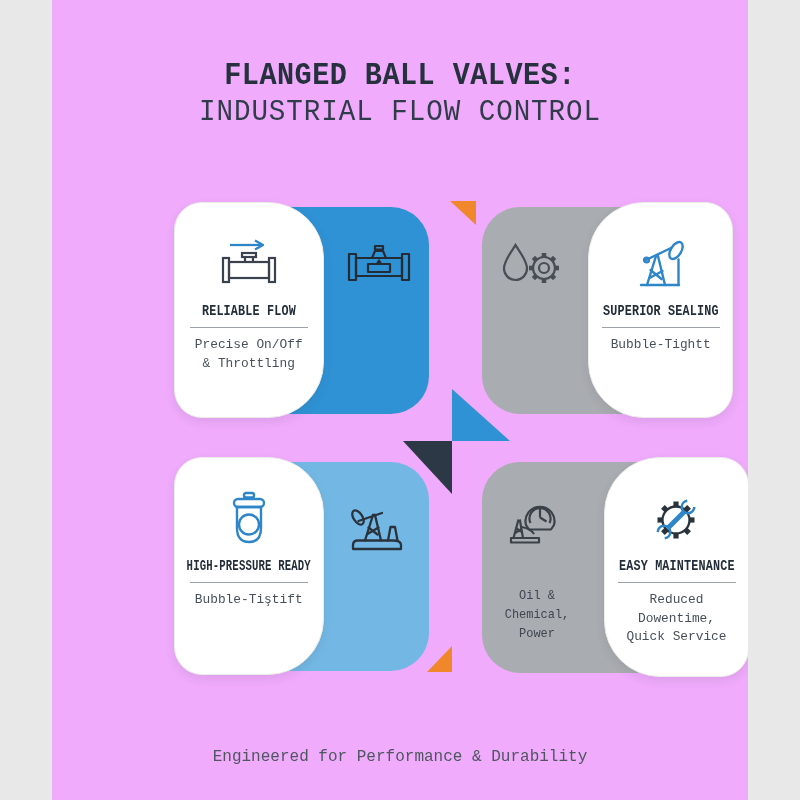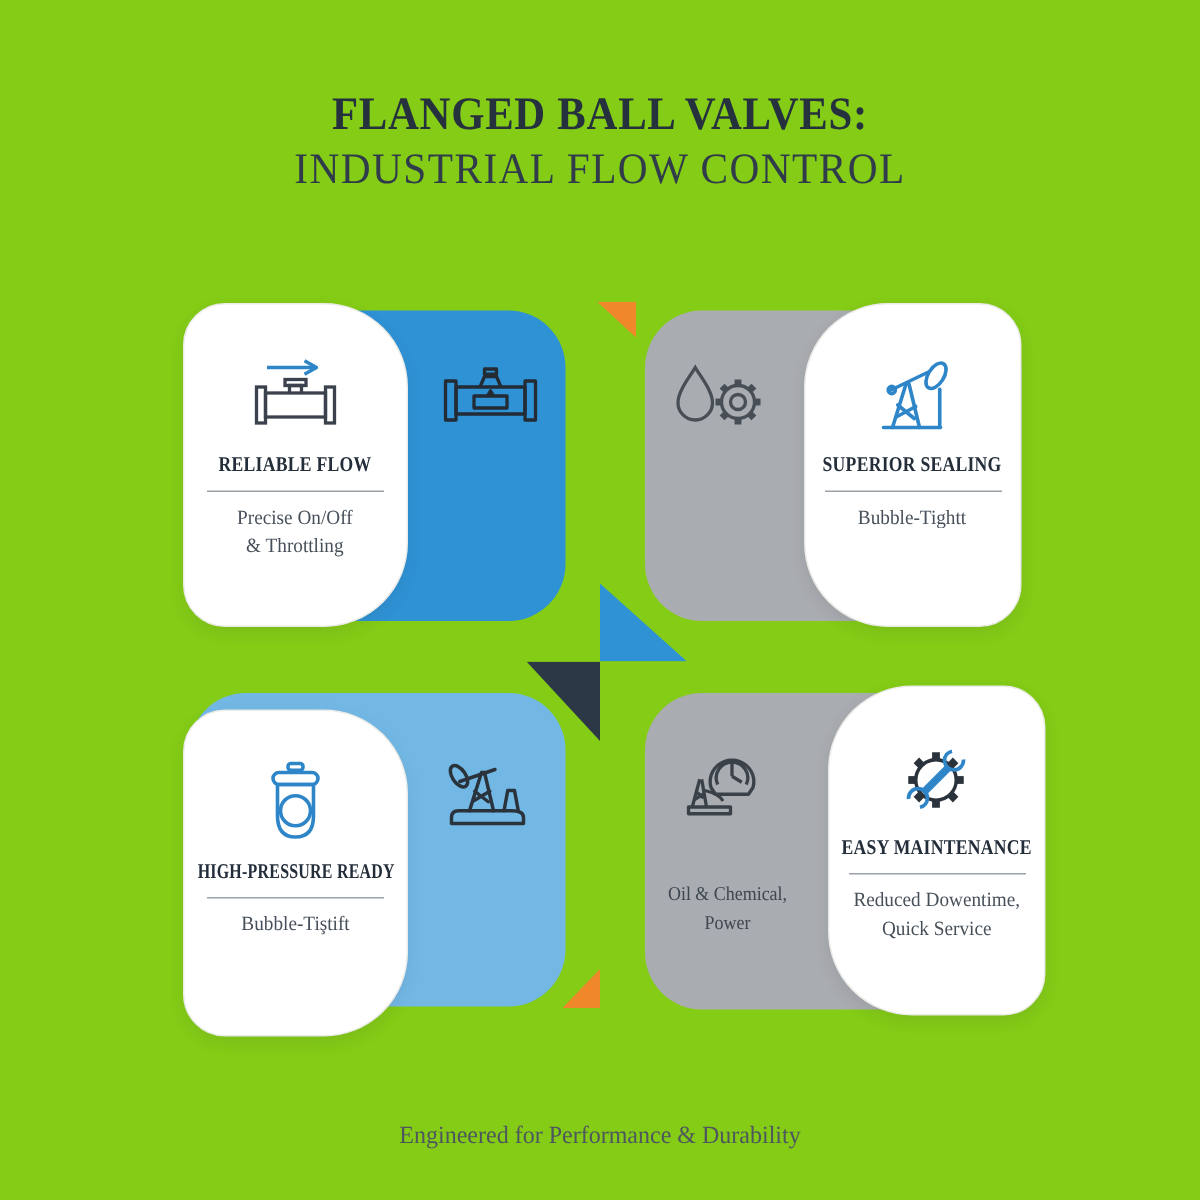--- a/index.html
+++ b/index.html
@@ -1,17 +1,17 @@
 <!DOCTYPE html>
 <html><head>
 <meta charset="utf-8">
 <style>
   html,body{margin:0;padding:0;background:#e8e8e8;}
-  .canvas{position:relative;width:800px;height:800px;margin:0 auto;background:#84cc16;
-          font-family:Liberation Serif, serif;overflow:hidden;}
+  .canvas{position:relative;width:696px;height:800px;margin:0 auto;background:#f0abfc;
+          font-family:Liberation Mono, monospace;overflow:hidden;}
   
   .title{position:absolute;top:58px;left:0;width:100%;text-align:center;}
   .title .l1{font-size:31px;font-weight:800;color:#26313E;letter-spacing:.5px;
              transform:scaleX(.92);transform-origin:center;white-space:nowrap;}
   .title .l2{font-size:29px;font-weight:400;color:#303C49;letter-spacing:1px;margin-top:3px;
              transform:scaleX(.95);transform-origin:center;white-space:nowrap;}
   
   .group{position:absolute;}
   .panel{position:absolute;border-radius:38px;}
   .panel.blue{background:#2F92D5;}
@@ -138,21 +138,21 @@
         <g fill="none" stroke="#2A323C" stroke-width="2.3" stroke-linejoin="round" stroke-linecap="round">
           <path d="M5 49 V45 Q5 40.5 10 40.5 H45 Q53 40.5 53 45 V49 Z"></path>
           <path d="M40 40.5 L42.5 27 H47 L49.5 40.5"></path>
           <path d="M17 40.5 L25 15 M33 40.5 L27 15 M25 15 H27"></path>
           <path d="M19.5 34 L30.5 27.5 M20.5 27.5 L29.5 34.5"></path>
           <path d="M10.5 21 L34 13"></path>
           <ellipse cx="10" cy="17.5" rx="4.4" ry="8" transform="rotate(-34 10 17.5)"></ellipse>
         </g>
       </svg>
     </div>
-    <div class="card left-col" style="left:0;top:16px;width:150px;height:218px;">
+    <div class="card left-col" style="left:0;top:0;width:150px;height:218px;">
       <div class="iconbox">
         <svg width="50" height="56" viewBox="0 0 50 56">
           <g fill="none" stroke="#2E86C9" stroke-width="2.4" stroke-linejoin="round">
             <rect x="20" y="2" width="10" height="4.5" rx="2"></rect>
             <rect x="10" y="8" width="30" height="8" rx="4"></rect>
             <path d="M13 16 H37 V37 Q37 51 25 51 Q13 51 13 37 Z"></path>
             <circle cx="25" cy="33.5" r="10"></circle>
           </g>
         </svg>
       </div>

